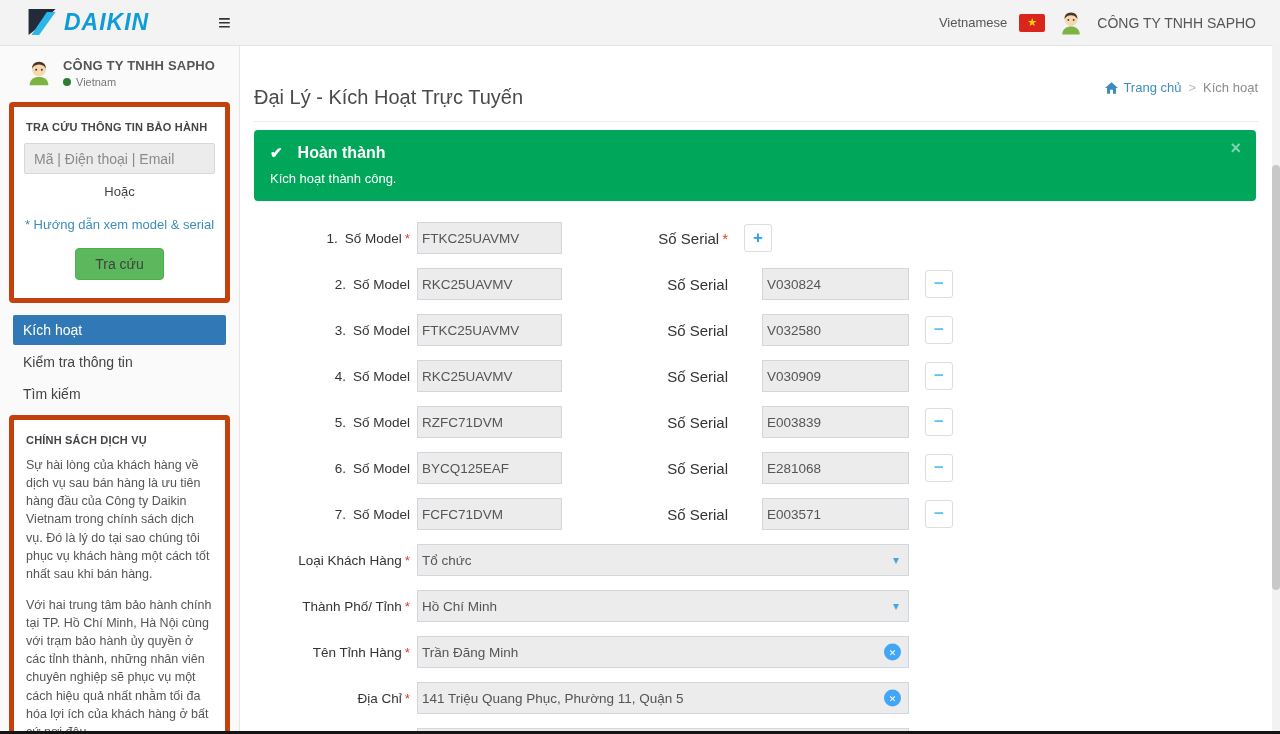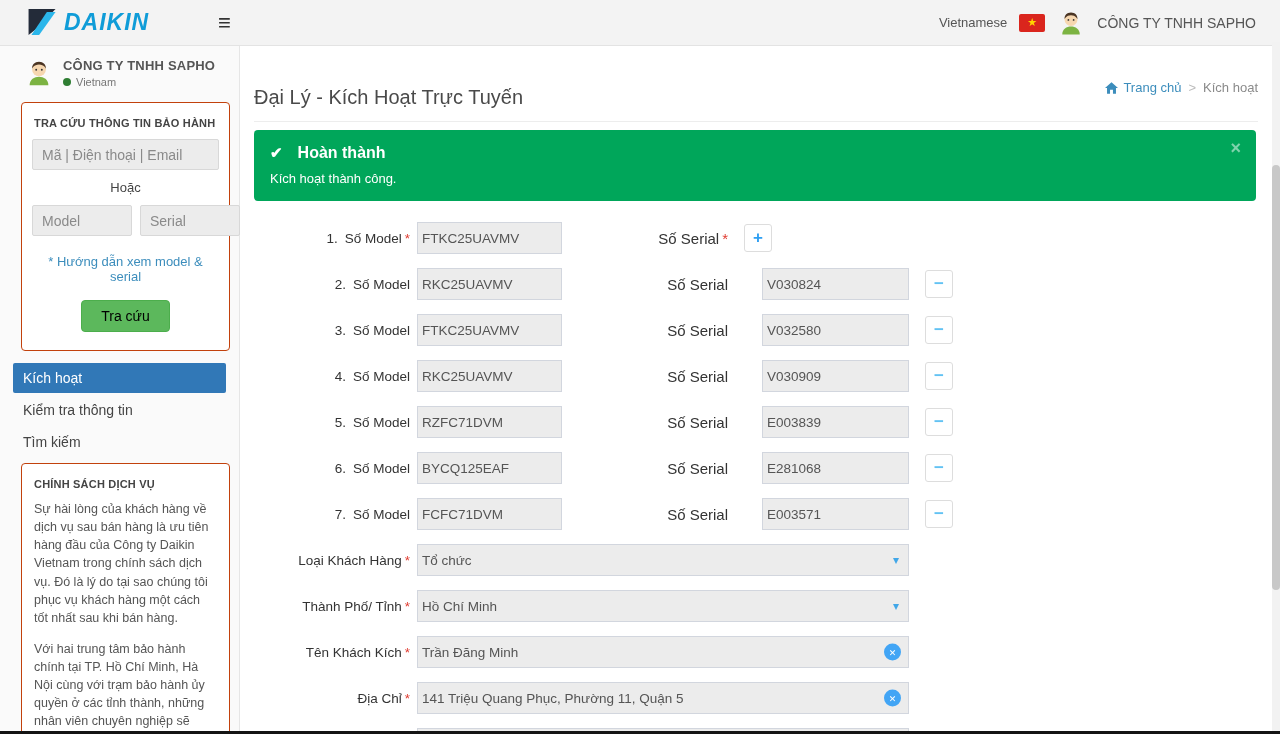--- a/index.html
+++ b/index.html
@@ -28,32 +28,32 @@
     padding-top:6px; flex-shrink:0; }
   .main { flex:1; background:#fff; position:relative; padding:14px 22px 0 14px; }
 
   
   .user-panel { display:flex; gap:9px; padding:6px 10px 8px 24px; align-items:flex-start; }
   .user-panel .avatar { width:30px; height:30px; }
   .u-name { font-size:13px; font-weight:bold; color:#555; letter-spacing:.2px; }
   .u-status { font-size:11px; color:#777; margin-top:3px; display:flex; align-items:center; gap:5px; }
   .dot { width:8px; height:8px; border-radius:50%; background:#2e7d32; display:inline-block; }
 
-  .card { background:#fff; border:1px solid #c2410c; border-radius:4px;
-    margin:6px 9px 0 21px; padding:10px; }
+  .card { background:#fff; border:5px solid #c2410c; border-radius:4px;
+    margin:6px 9px 0 9px; padding:10px; }
   .card-title { font-size:11px; font-weight:bold; color:#444; margin:4px 0 10px 2px; letter-spacing:.2px; }
   .s-input { width:100%; height:31px; background:#ececec; border:1px solid #d8d8d8;
     border-radius:2px; font-size:14px; color:#555; padding:0 9px; font-family:inherit; }
   .s-input::placeholder { color:#8a8a8a; }
   .or { text-align:center; font-size:13px; color:#444; margin:10px 0; }
   .two-col { display:flex; gap:8px; }
   .two-col .s-input { width:100px; }
   .guide-link { display:block; text-align:center; color:#3c8dbc; font-size:13px;
     margin:18px 0 4px; text-decoration:none; }
-  .lookup-btn { display:block; margin:16px auto 8px; background:#5cb85c; color:#000000;
+  .lookup-btn { display:block; margin:16px auto 8px; background:#5cb85c; color:#404040;
     border:1px solid #4cae4c; border-radius:4px; font-size:14px; padding:7px 19px;
     font-family:inherit; cursor:pointer; }
 
   .nav { margin:12px 13px 4px 13px; }
   .nav-item { font-size:14px; color:#444; padding:7px 10px; border-radius:2px;
     margin-bottom:2px; cursor:pointer; }
   .nav-item.active { background:#3178b7; color:#fff; }
 
   .policy p { font-size:12.5px; color:#555; line-height:1.45; margin:0 2px 13px; }
 
@@ -151,24 +151,20 @@
           <span class="dot"></span>
           <span>Vietnam</span>
         </div>
       </div>
     </div>
 
     <div class="card">
       <div class="card-title">TRA CỨU THÔNG TIN BẢO HÀNH</div>
       <input class="s-input" placeholder="Mã | Điện thoại | Email" style="">
       <div class="or">Hoặc</div>
-      <div class="two-col">
-        <input class="s-input" placeholder="Model" style="">
-        <input class="s-input" placeholder="Serial" style="">
-      </div>
       <a class="guide-link" href="#">* Hướng dẫn xem model &amp; serial</a>
       <button class="lookup-btn">Tra cứu</button>
     </div>
 
     <div class="nav" id="sidebar-nav">
         <div class="nav-item active">Kích hoạt</div>
         <div class="nav-item">Kiểm tra thông tin</div>
         <div class="nav-item">Tìm kiếm</div>
       </div>
 
@@ -295,21 +291,21 @@
     </div>
     <div class="ffull">
       <input class="inp" readonly="" value="Hồ Chí Minh" style="">
       <span class="caret">▾</span>
       
     </div>
   </div>
 
   <div class="frow">
     <div class="flabel">
-      <span>Tên Khách Kích</span><span class="ast">*</span>
+      <span>Tên Tỉnh Hàng</span><span class="ast">*</span>
     </div>
     <div class="ffull">
       <input class="inp" readonly="" value="Trần Đăng Minh" style="">
       
       <span class="clear">✕</span>
     </div>
   </div>
 
   <div class="frow">
     <div class="flabel">

